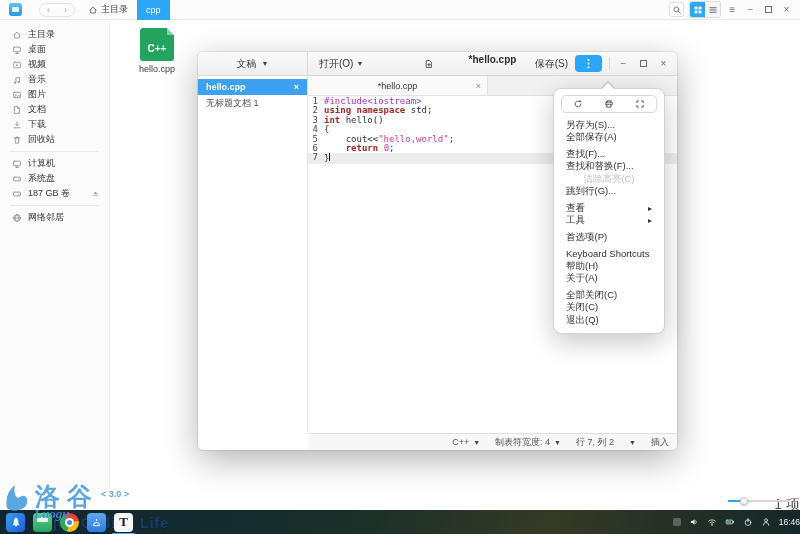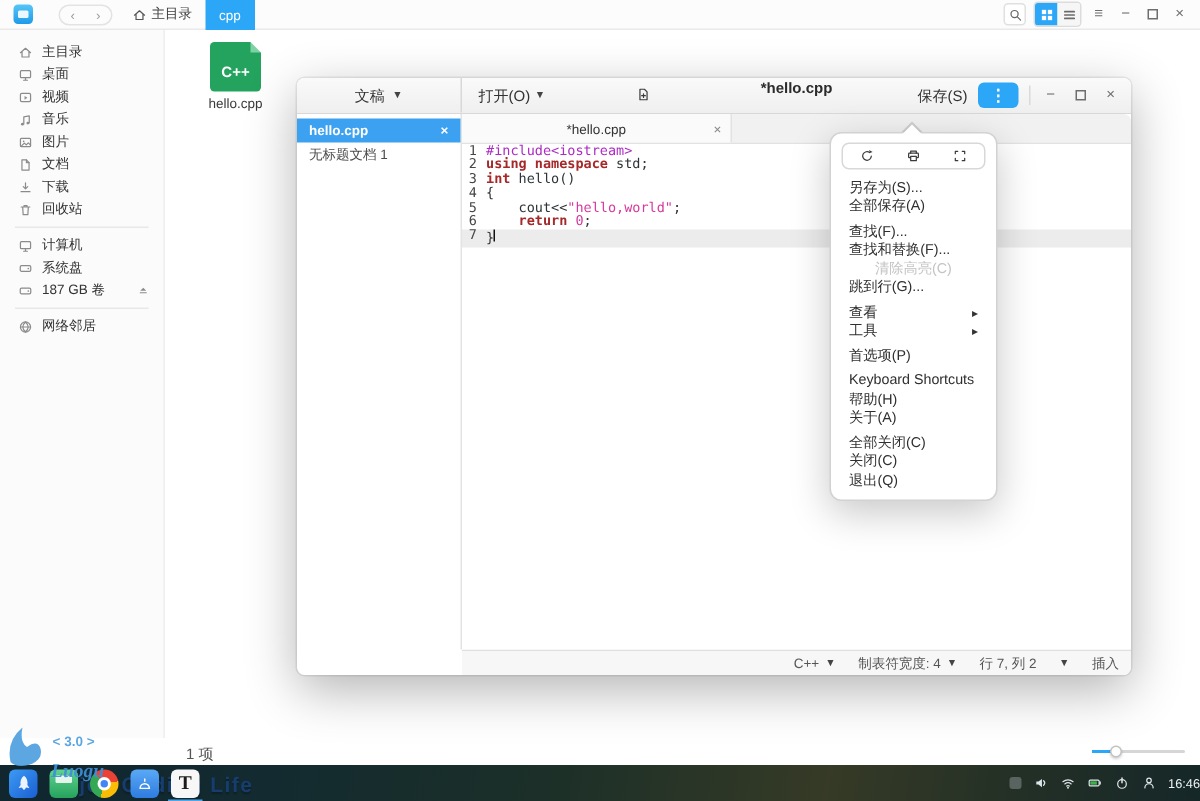--- a/index.html
+++ b/index.html
@@ -42,27 +42,27 @@
   .side-item svg { width:10px; height:10px; color:#8b8b8b; flex:none; }
   .side-item .eject { margin-left:auto; margin-right:9px; color:#b3b3b3; }
   .side-div { height:1px; background:#e8e8e8; margin:4px 10px; }
   .fm-content { position:absolute; left:110px; top:20px; right:0; bottom:18px; background:#fff; }
   .file-item { position:absolute; left:14px; top:8px; width:66px; text-align:center; }
   .file-icon { width:34px; height:33px; margin:0 auto; background:#23a35e; border-radius:3px; position:relative;
     display:flex; align-items:flex-end; justify-content:center; color:#fff; font-size:10px; font-weight:bold; padding-bottom:7px; }
   .file-icon::after { content:""; position:absolute; top:0; right:0; border-bottom:7px solid #7fd2a4; border-right:7px solid #fff; }
   .file-label { margin-top:3px; font-size:9px; color:#3a3a3a; }
   .fm-status { position:absolute; left:0; right:0; bottom:0; height:18px; background:#fff; }
-  .fm-count { position:absolute; left:124px; right:0; top:4px; text-align:left; font-size:10px; color:#555; }
+  .fm-count { position:absolute; left:114px; right:0; top:4px; text-align:right; font-size:14px; color:#555; }
   .fm-slider { position:absolute; right:10px; top:8px; width:62px; height:2px; background:#d6d6d6; border-radius:1px; }
   .fm-slider .fill { position:absolute; left:0; top:0; height:2px; width:16px; background:#2ca7f8; }
   .fm-slider .knob { position:absolute; left:12px; top:-3px; width:8px; height:8px; border-radius:50%; background:#fff; border:1px solid #c2c2c2; box-shadow:0 1px 2px rgba(0,0,0,.2); }
 
   
-  .ed { position:absolute; left:198px; top:52px; width:556px; height:398px; background:#fff; border-radius:5px; z-index:5;
+  .ed { position:absolute; left:198px; top:52px; width:479px; height:398px; background:#fff; border-radius:5px; z-index:5;
     box-shadow:0 10px 34px rgba(0,0,0,.3), 0 0 0 1px rgba(0,0,0,.08); }
   .ed-header { height:24px; display:flex; background:linear-gradient(#fafafa,#efefef); border-bottom:1px solid #d8d8d8; border-radius:5px 5px 0 0; }
   .ed-panel-head { width:110px; border-right:1px solid #d8d8d8; display:flex; align-items:center; justify-content:center; gap:5px; font-size:10px; color:#333; }
   .caret-down { font-size:7px; color:#444; }
   .ed-main-head { flex:1; display:flex; align-items:center; position:relative;gap:48px; }
   .open-btn { margin-left:11px; font-size:10px; color:#333; display:flex; align-items:center; gap:3px; }
   .newdoc-btn { margin-left:13px; color:#3c3c3c; }
   .newdoc-btn svg { width:11px; height:11px; }
   .ed-title-wrap { position:absolute; left:0; right:0; top:2px; text-align:center; pointer-events:none; }
   .ed-title { font-size:10px; font-weight:bold; color:#2c2c2c; line-height:11px; }
@@ -557,16 +557,17 @@
       </span>
     </div>
   <div class="tb-time">16:46</div>
 </div>
 
 <div class="watermark">
   <div class="wm-row">
     <svg class="wm-mark" viewBox="0 0 32 32">
       <path d="M6 27 Q3 13 14 4 Q12 14 17 17 Q24 12 26 18 Q28 26 18 29 Q10 31 6 27 Z" fill="currentColor"></path>
     </svg>
+    <div class="wm-brand">洛谷</div>
     <div class="wm-version">&lt; 3.0 &gt;</div>
   </div>
   <div class="wm-latin">Luogu</div>
 </div>
 
 </body></html>

